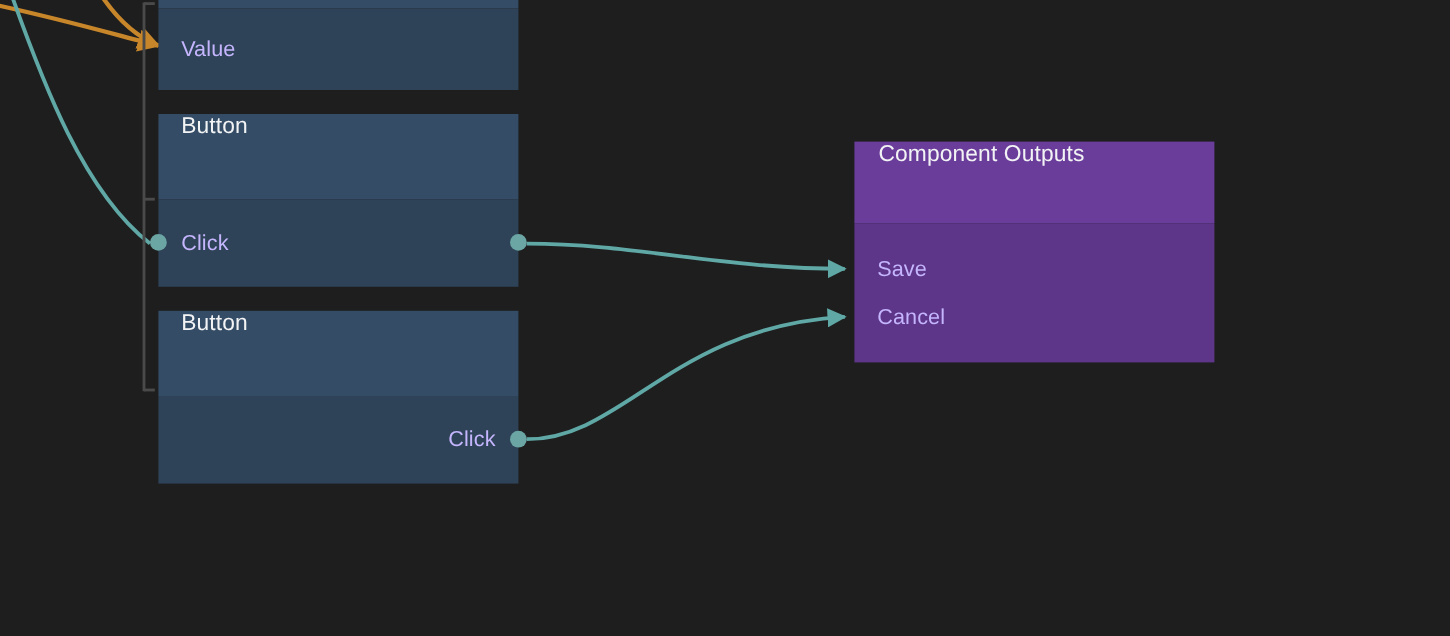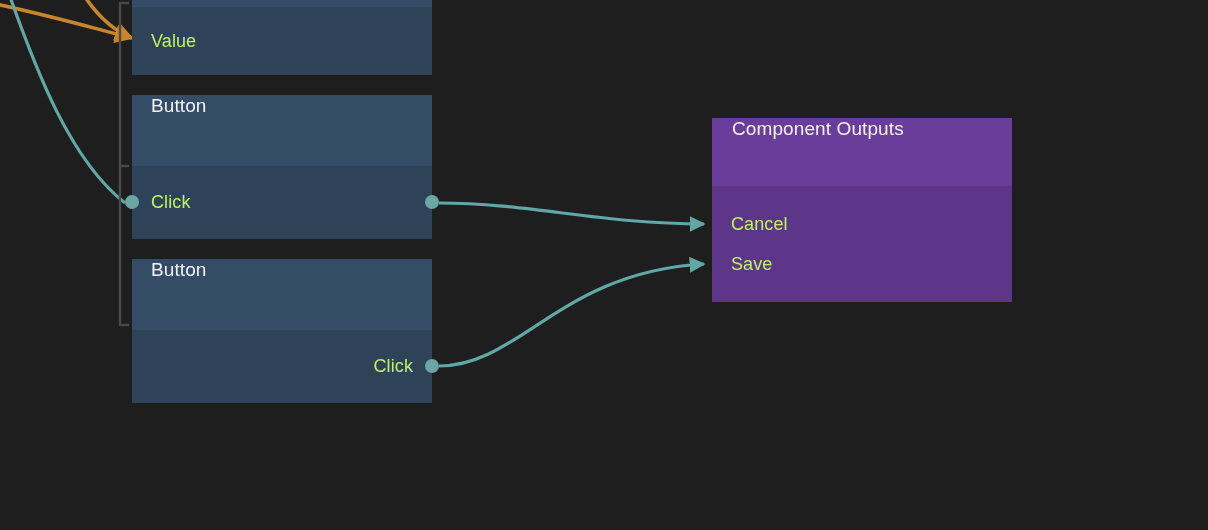--- a/index.html
+++ b/index.html
@@ -39,21 +39,21 @@
     box-sizing: border-box;
     width: 100%;
     position: relative;
   }
   .port-row {
     box-sizing: border-box;
     position: relative;
     display: flex;
     align-items: center;
     padding: 0 19px;
-    color: #bef264;
+    color: #c4b5fd;
     font-size: 18px;
     letter-spacing: 0.1px;
   }
   .port-row.out {
     justify-content: flex-end;
   }
   .port-dot {
     position: absolute;
     width: 14px;
     height: 14px;
@@ -142,21 +142,21 @@
       </div>
     </div>
   </div>
 
   <div class="node node-purple" style="left:712px; top:118px; width:300px; height:184px;">
     <div class="node-header" style="height:68px;">
       <span>Component Outputs</span>
     </div>
     <div class="node-body" style="height:116px; padding-top:18px;">
       <div class="port-row in" style="height:40px;">
-        <span>Cancel</span>
+        <span>Save</span>
       </div>
       <div class="port-row in" style="height:40px;">
-        <span>Save</span>
+        <span>Cancel</span>
       </div>
     </div>
   </div>
 
 </div>
 
 </body></html>

